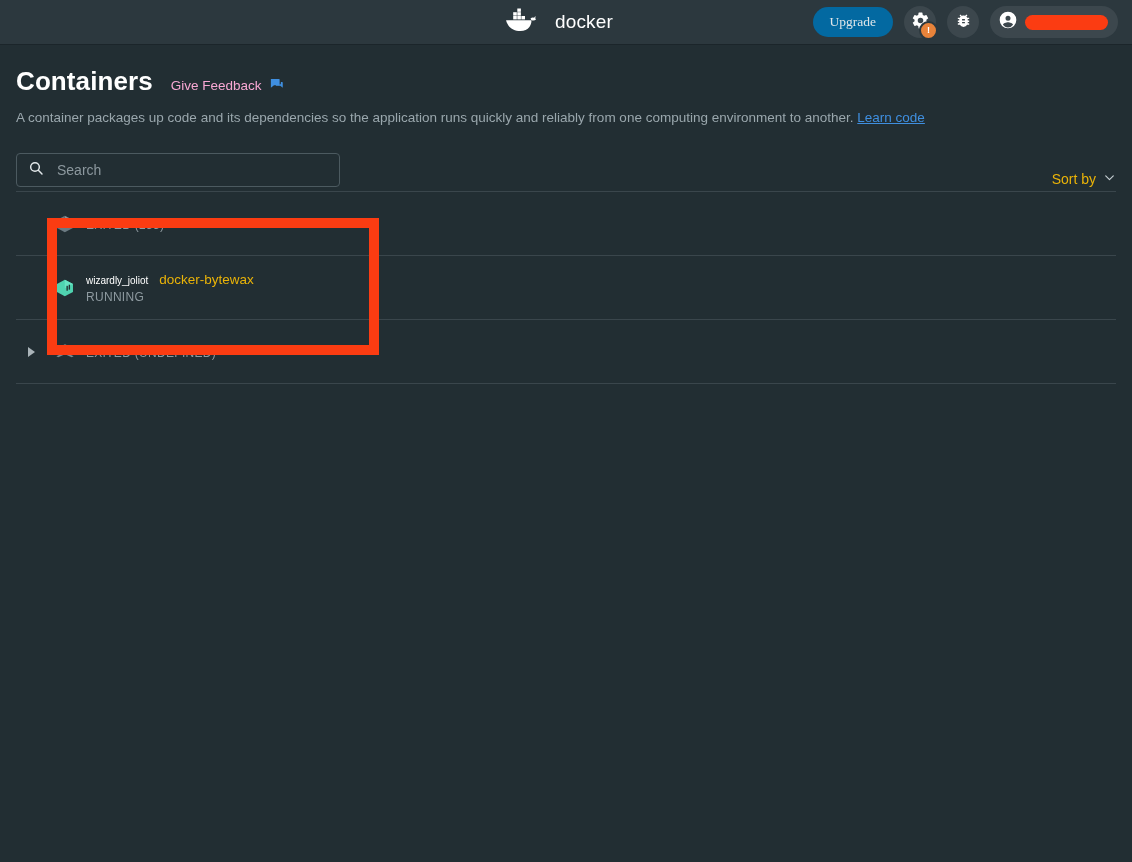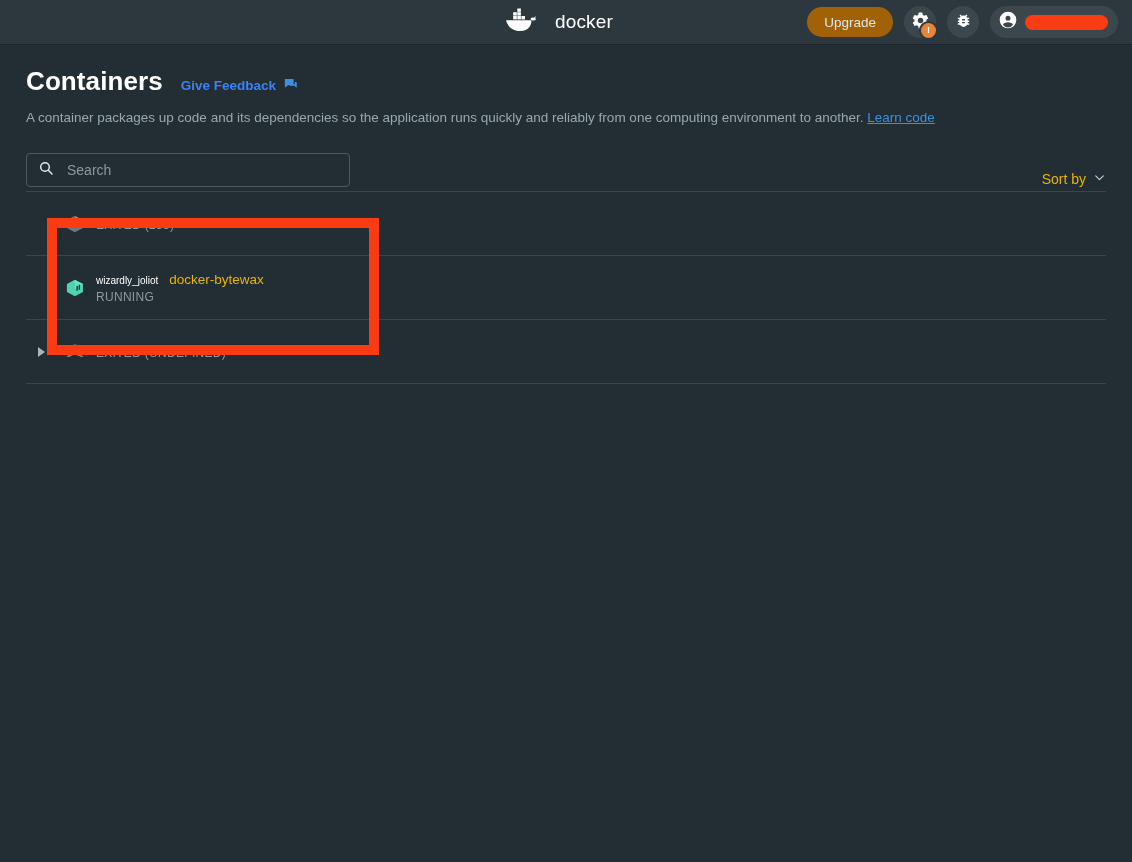--- a/index.html
+++ b/index.html
@@ -41,28 +41,28 @@
     font-weight: 400;
   }
   .tb-right {
     position: absolute;
     right: 14px;
     display: flex;
     align-items: center;
     gap: 11px;
   }
   .upgrade-btn {
-    background: #a16207;
+    background: #0369a1;
     color: #dfe5e8;
     border: none;
     border-radius: 16px;
     height: 30px;
     padding: 0 17px;
     font-size: 13.5px;
-    font-family: Liberation Sans, sans-serif;
+    font-family: Liberation Serif, serif;
     cursor: pointer;
   }
   .circle-btn {
     width: 32px;
     height: 32px;
     border-radius: 50%;
     background: #3c474d;
     display: flex;
     align-items: center;
     justify-content: center;
@@ -99,43 +99,42 @@
   }
   .redacted {
     height: 15px;
     width: 83px;
     background: #fb3c12;
     border-radius: 8px;
   }
 
   
   .content {
-    padding: 0 26px;
+    padding: 0 16px;
   }
   .page-head {
     display: flex;
     align-items: baseline;
     gap: 18px;
     padding-top: 21px;
   }
   .page-title {
     font-size: 26px;
     font-weight: bold;
     color: #ffffff;
     margin: 0;
     letter-spacing: .1px;
   }
   .feedback {
     display: flex;
     align-items: center;
     gap: 7px;
-    color: #3b82f6;
+    color: #f9a8d4;
     font-size: 13.5px;
     cursor: pointer;
-    font-weight: bold;
   }
   .desc {
     margin-top: 12px;
     font-size: 13.5px;
     color: #9aa7ad;
     line-height: 1.35;
   }
   .desc a {
     color: #3f8fe0;
     text-decoration: underline;

